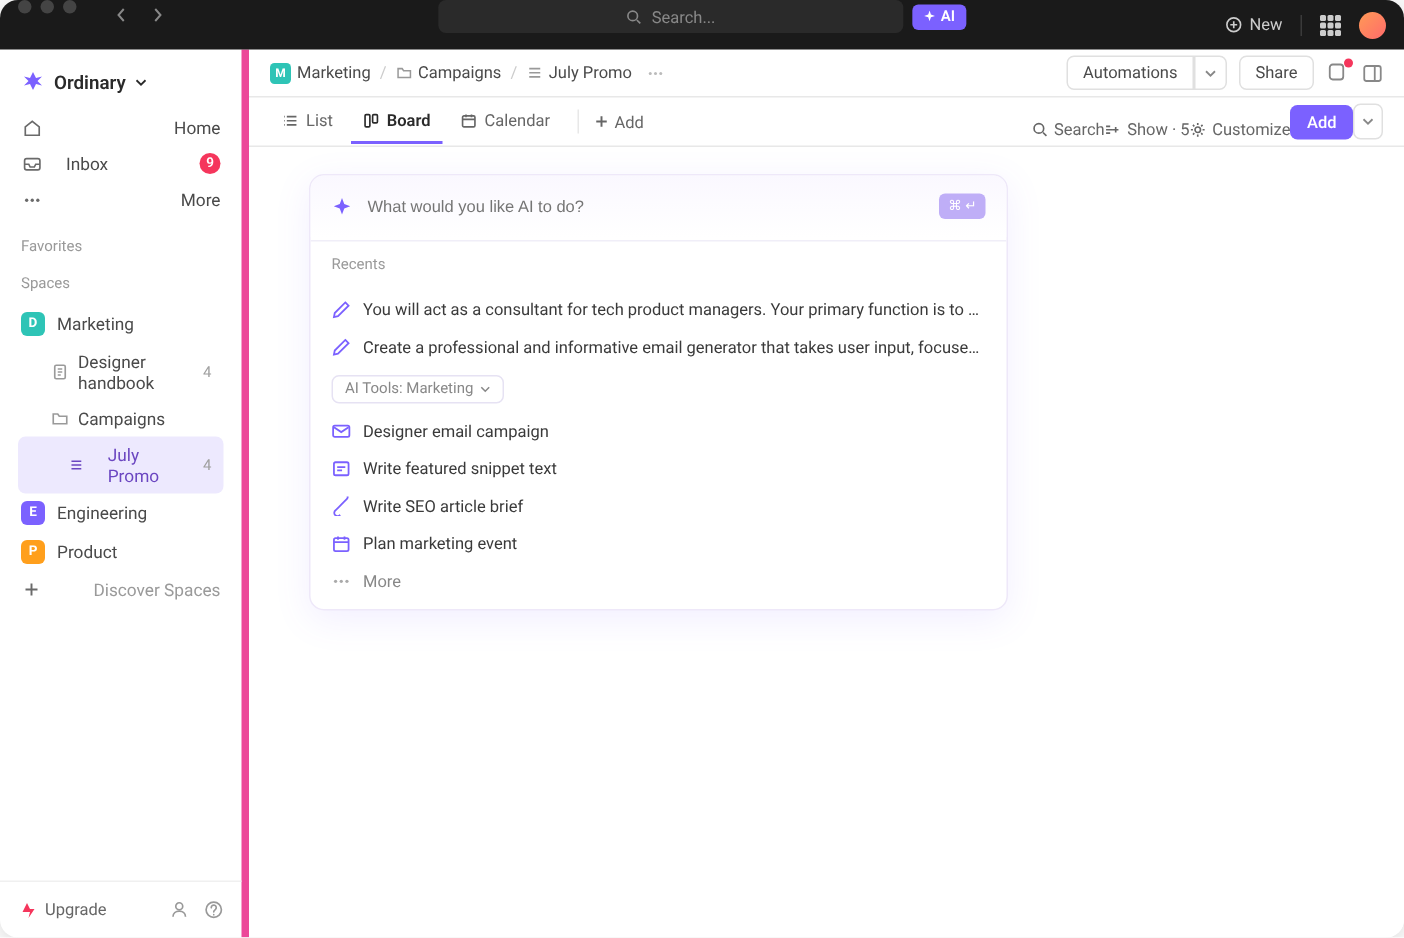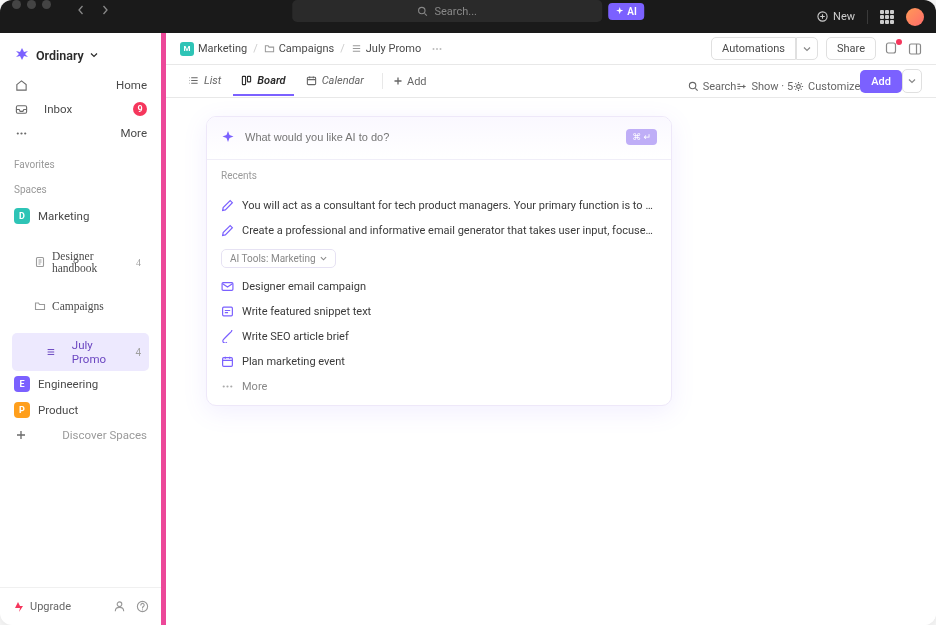--- a/index.html
+++ b/index.html
@@ -31,21 +31,21 @@
     .workspace-logo { color: #7b61ff; }
     .nav-section { padding: 4px 6px; }
     .nav-item { display: flex; align-items: center; gap: 16px; padding: 5px 8px; font-size: 11.5px; color: #4a4a4a; border-radius: 5px; cursor: pointer; justify-content: space-between; }
     .nav-item.selected { background: #ede9fe; color: #6b46c1; }
     .nav-item-icon { width: 14px; height: 14px; display: flex; align-items: center; justify-content: center; color: #6a6a6a; flex-shrink: 0; }
     .badge { margin-left: auto; background: #f5365c; color: #fff; font-size: 9px; font-weight: 600; min-width: 14px; height: 14px; border-radius: 7px; display: flex; align-items: center; justify-content: center; padding: 0 4px; }
     .count-badge { margin-left: auto; color: #a0a0a0; font-size: 10px; }
     .section-label { padding: 10px 14px 4px; font-size: 10px; color: #999; }
     .space-item { display: flex; align-items: center; gap: 8px; padding: 5px 8px; font-size: 11.5px; color: #4a4a4a; border-radius: 5px; cursor: pointer; }
     .space-icon { width: 16px; height: 16px; border-radius: 4px; display: flex; align-items: center; justify-content: center; font-size: 9px; font-weight: 700; color: #fff; flex-shrink: 0; }
-    .nested-item { padding-left: 22px; display: flex; align-items: center; gap: 6px; padding-top: 5px; padding-bottom: 5px; padding-right: 8px; font-size: 11.5px; color: #4a4a4a; border-radius: 5px; cursor: pointer; margin: 16px 6px; font-family: Liberation Serif, serif; }
+    .nested-item { padding-left: 22px; display: flex; align-items: center; gap: 6px; padding-top: 5px; padding-bottom: 5px; padding-right: 8px; font-size: 11.5px; color: #4a4a4a; border-radius: 5px; cursor: pointer; margin: 0 6px; }
     .nested-item .ni-icon { width: 12px; height: 12px; color: #9a9a9a; flex-shrink: 0; }
     .sidebar-footer { margin-top: auto; padding: 12px 12px; display: flex; align-items: center; gap: 6px; font-size: 11px; color: #666; border-top: 1px solid #f0f0f0; }
     .upgrade-icon { color: #f5365c; }
     .sidebar-footer-right { margin-left: auto; display: flex; gap: 10px; color: #999; }
     
     
     .content { flex: 1; display: flex; flex-direction: column; min-width: 0; }
     
     
     .header { height: 32px; border-bottom: 1px solid #e8e8e8; display: flex; align-items: center; padding: 0 14px; gap: 6px; font-size: 11px; }
@@ -56,21 +56,21 @@
     .header-right { margin-left: auto; display: flex; align-items: center; gap: 8px; }
     .hdr-btn { padding: 4px 10px; font-size: 11px; color: #4a4a4a; border: 1px solid #e0e0e0; border-radius: 5px; cursor: pointer; background: #fff; }
     .hdr-btn-split { display: flex; }
     .hdr-btn-split .hdr-btn:first-child { border-radius: 5px 0 0 5px; }
     .hdr-btn-split .caret-btn { border-radius: 0 5px 5px 0; border-left: none; padding: 4px 6px; border: 1px solid #e0e0e0; background: #fff; cursor: pointer; display: flex; align-items: center; }
     .notif-icon { position: relative; width: 16px; height: 16px; color: #888; cursor: pointer; }
     .notif-dot { position: absolute; top: -2px; right: -2px; width: 6px; height: 6px; background: #f5365c; border-radius: 50%; }
     
     
     .toolbar { height: 33px; border-bottom: 1px solid #e8e8e8; display: flex; align-items: center; padding: 0 14px; gap: 4px; font-size: 11px; color: #666; }
-    .view-tab { display: flex; align-items: center; gap: 5px; padding: 7px 8px; cursor: pointer; border-bottom: 2px solid transparent; font-style: italic; }
+    .view-tab { display: flex; align-items: center; gap: 5px; padding: 7px 8px; cursor: pointer; border-bottom: 2px solid transparent; }
     .view-tab.active { color: #2a2a2a; font-weight: 600; border-bottom-color: #7b61ff; }
     .tb-sep { width: 1px; height: 16px; background: #e8e8e8; margin: 0 6px; }
     .tb-right { margin-left: auto; display: flex; align-items: flex-end; }
     .tb-item { display: flex; align-items: center; gap: 4px; cursor: pointer; }
     .add-btn { background: #7b61ff; color: #fff; padding: 5px 11px; border-radius: 5px; font-size: 11px; font-weight: 500; cursor: pointer; }
     .add-more { width: 20px; height: 24px; border: 1px solid #e0e0e0; border-radius: 5px; display: flex; align-items: center; justify-content: center; cursor: pointer; color: #888; }
     
     
     .workspace { flex: 1; position: relative; background: #fff; }
     .ai-modal { position: absolute; top: 18px; left: 40px; width: 466px; background: #fff; border: 1px solid #eee8f9; border-radius: 10px; box-shadow: 0 6px 24px rgba(123, 97, 255, 0.1); overflow: hidden; }

